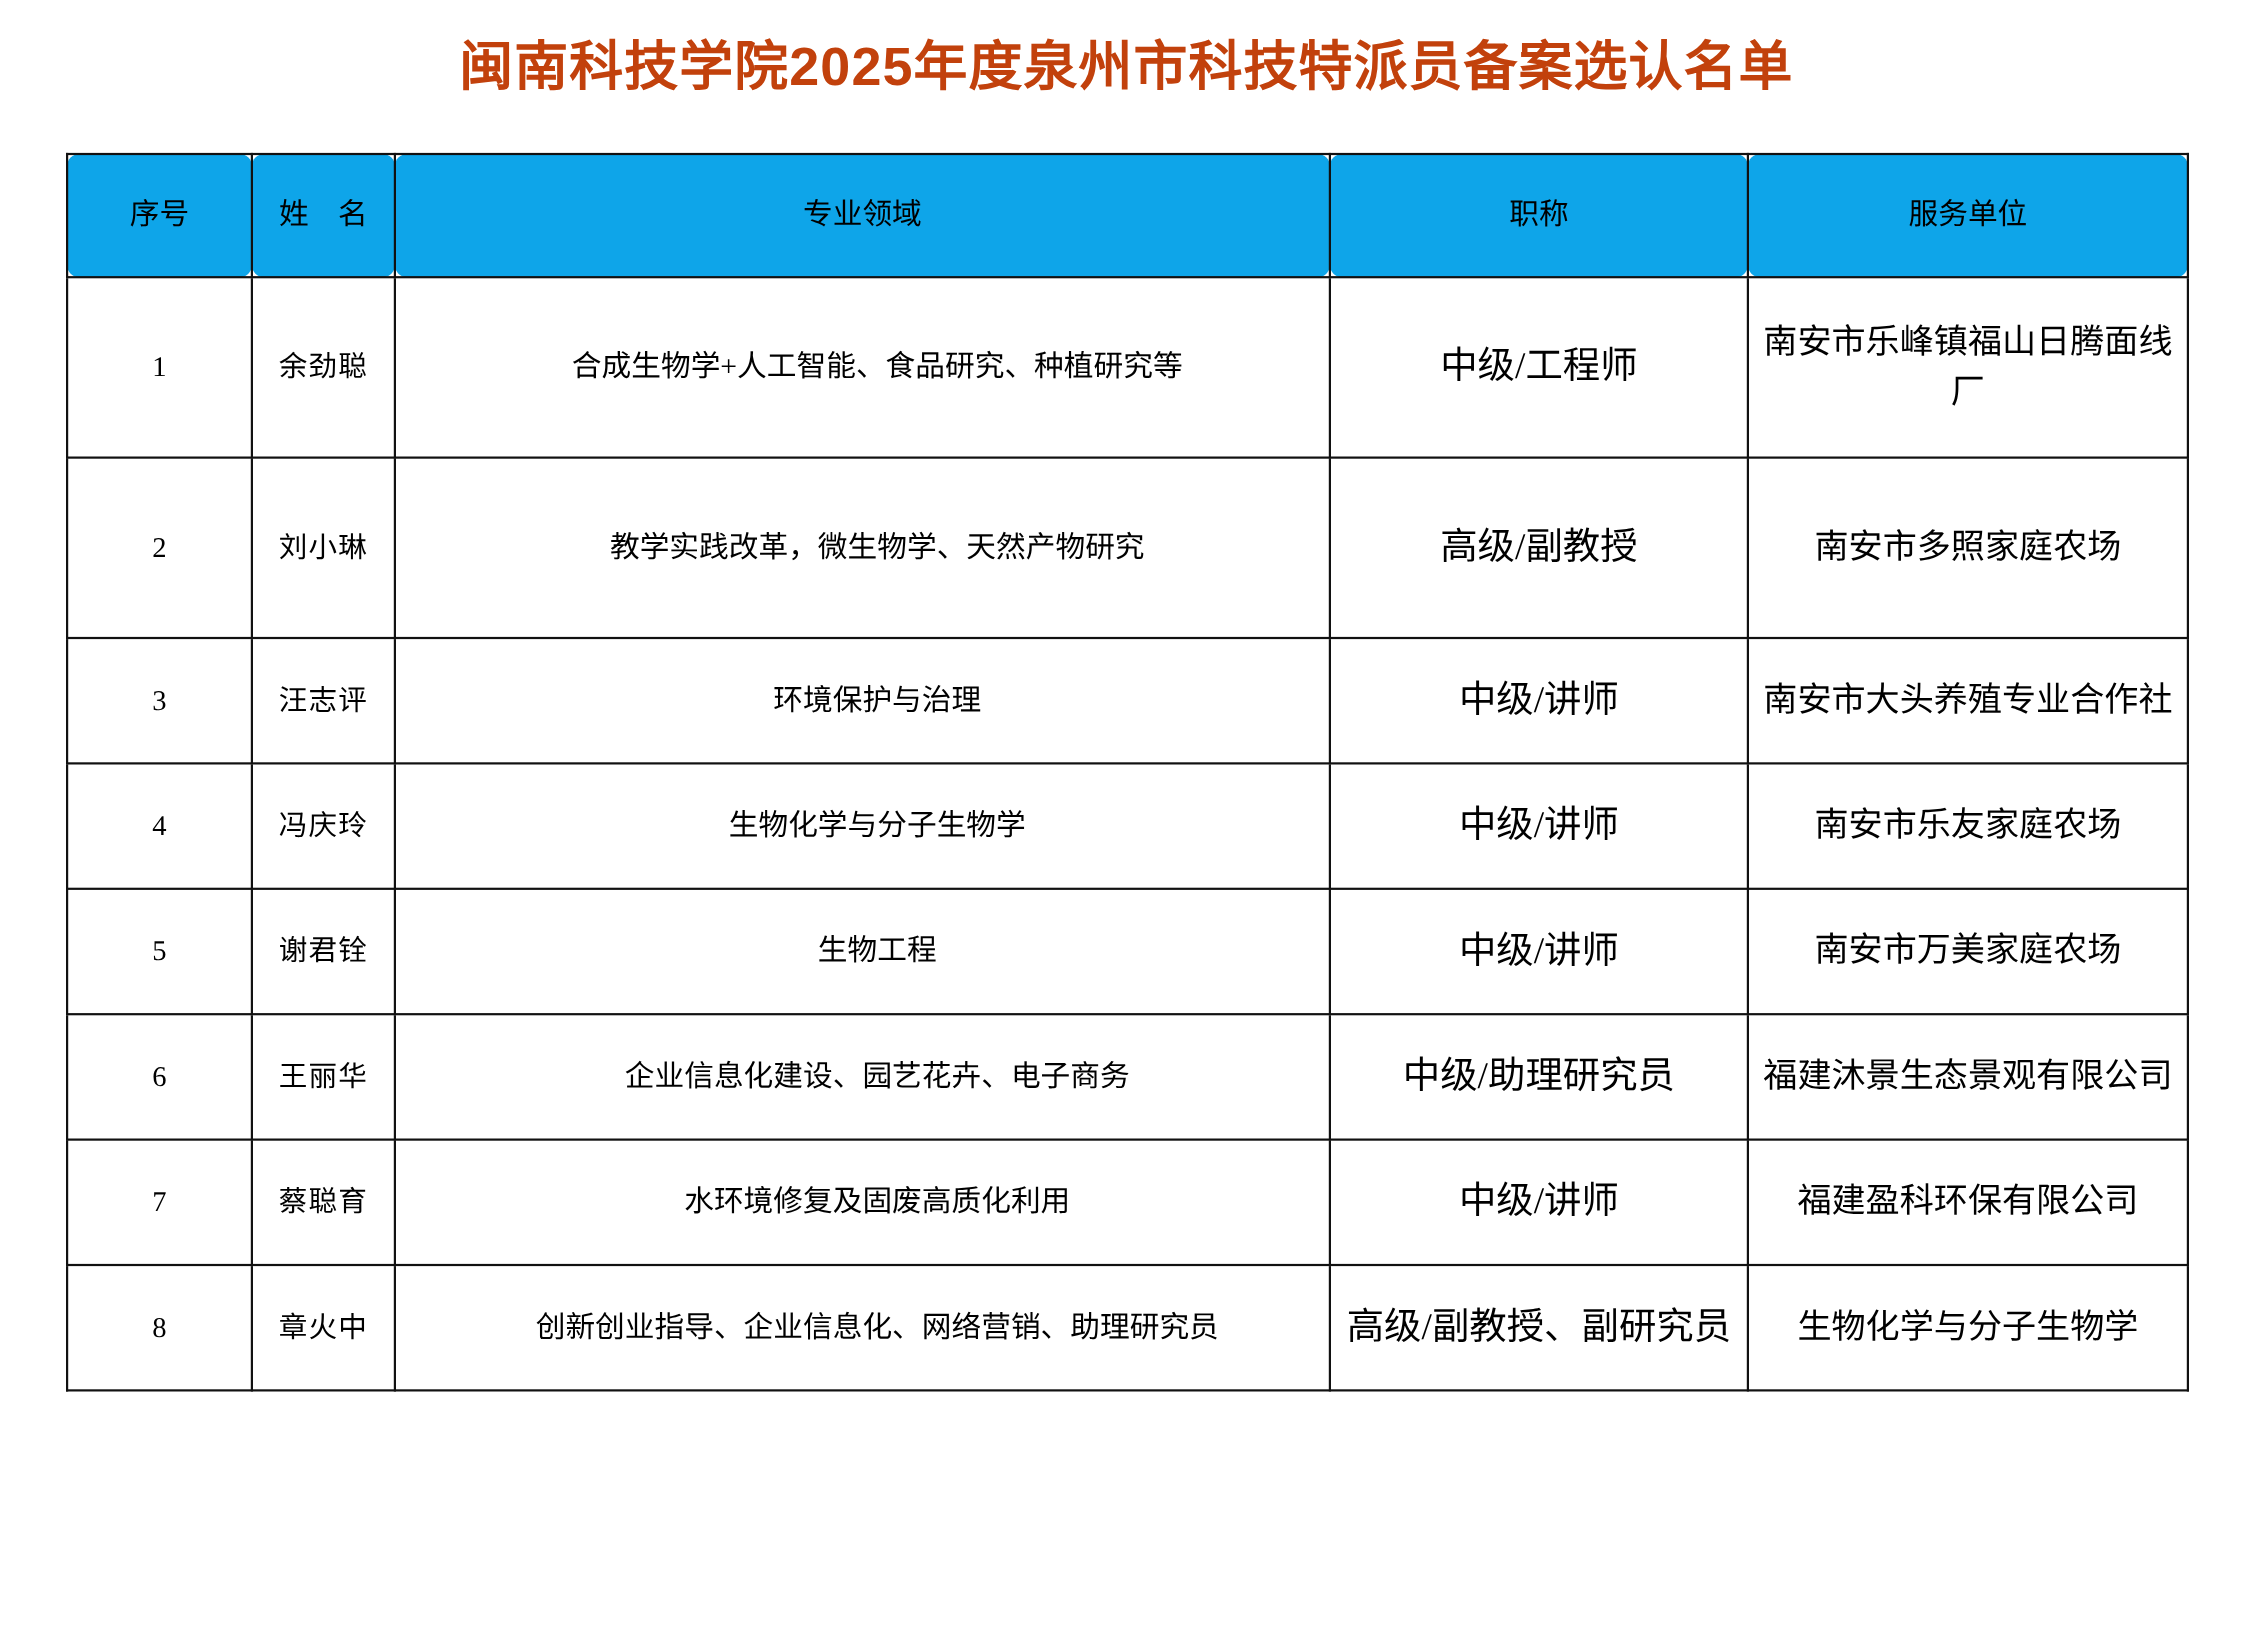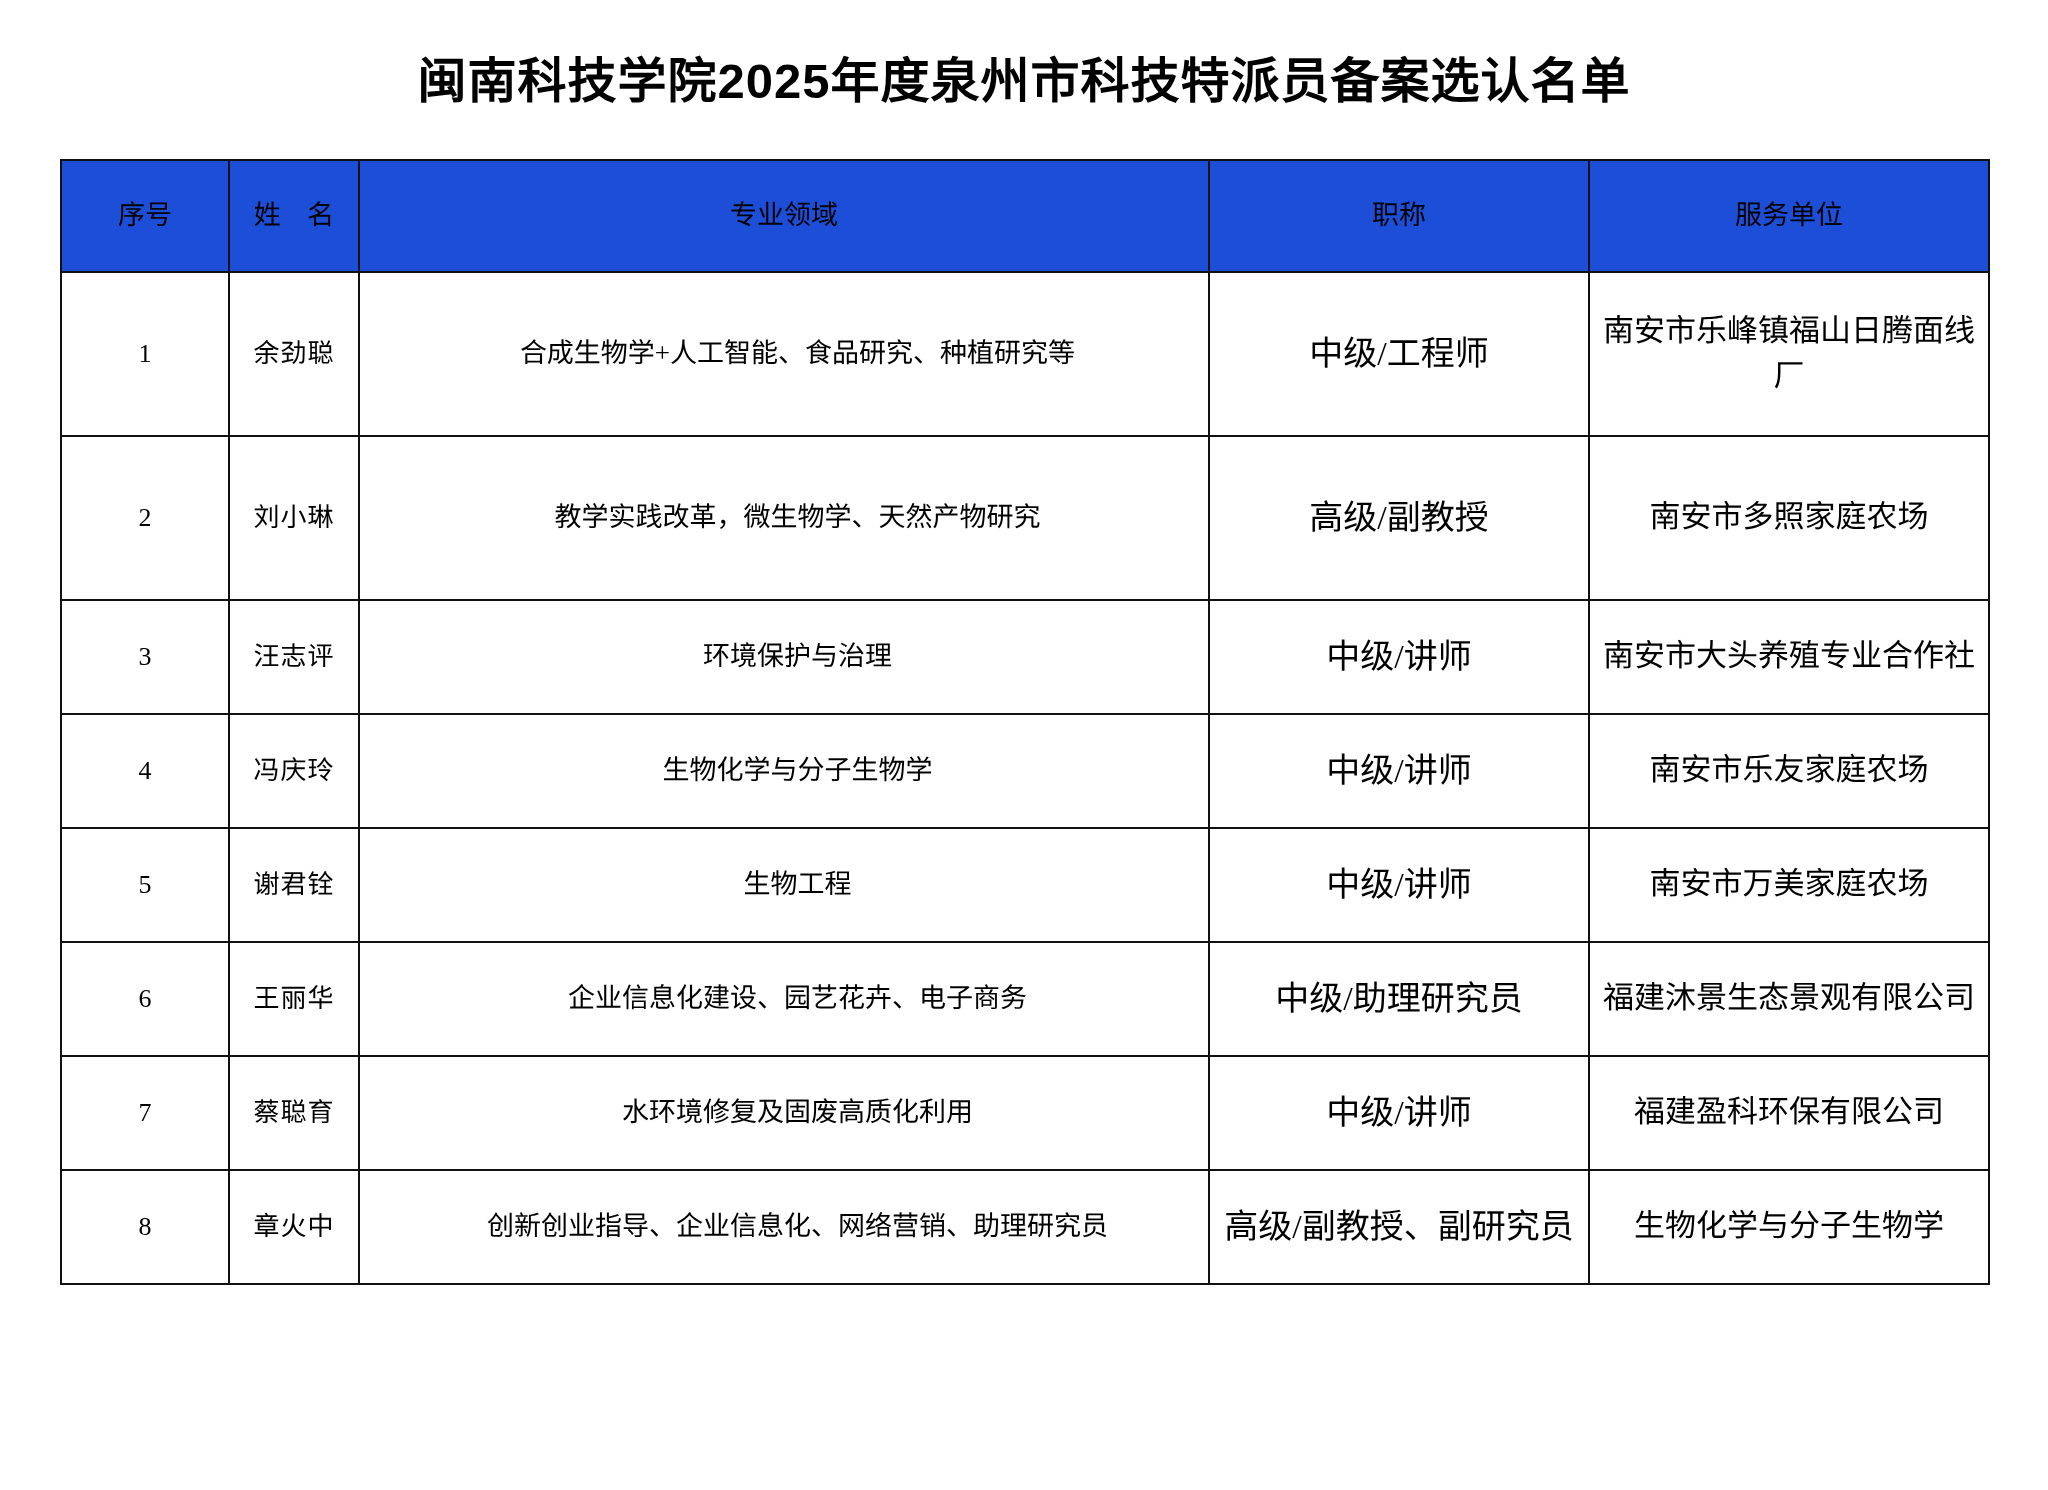--- a/index.html
+++ b/index.html
@@ -16,27 +16,27 @@
   }
   .page {
     position: relative;
     width: 2048px;
     height: 1490px;
     box-sizing: border-box;
     padding: 0;
   }
   .doc-title {
     margin: 0;
-    padding-top: 52px;
+    padding-top: 32px;
     text-align: center;
     font-family: "Liberation Sans", "DejaVu Sans", sans-serif;
     font-weight: bold;
     font-size: 49px;
     letter-spacing: 1px;
-    color: #000000;
+    color: #c2410c;
     line-height: 1.2;
   }
   .table-wrap {
     margin: 48px 60px 0 60px;
   }
   table.roster {
     width: 1928px;
     border-collapse: collapse;
     table-layout: fixed;
     border: 2px solid #111111;
@@ -51,24 +51,25 @@
   table.roster td {
     border: 2px solid #111111;
     text-align: center;
     vertical-align: middle;
     font-size: 26px;
     padding: 6px 10px;
     line-height: 1.45;
     font-family: "Liberation Serif", "DejaVu Serif", serif;
   }
   table.roster thead th {
-    background: #1d4ed8;
+    background: #0ea5e9;
     height: 98px;
     font-weight: normal;
     font-size: 27px;
+    border-radius: 11px;
   }
   table.roster thead th.th-name {
     letter-spacing: 10px;
     text-indent: 10px;
   }
   table.roster tbody tr.r-tall td { height: 150px; }
   table.roster tbody tr.r-mid  td { height: 100px; }
   table.roster td.cell-idx  { font-size: 26px; }
   table.roster td.cell-name { letter-spacing: 1px; }
   table.roster td.cell-field { font-size: 27px; padding-left: 37px; }

